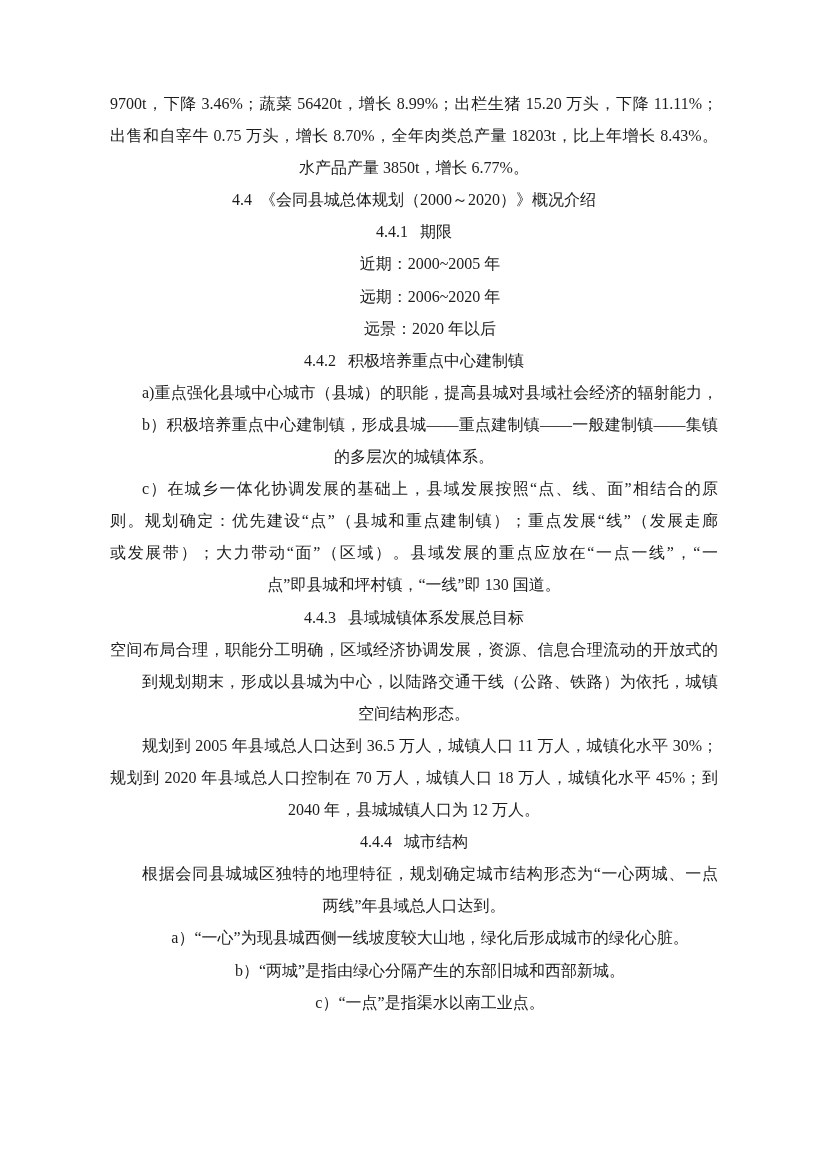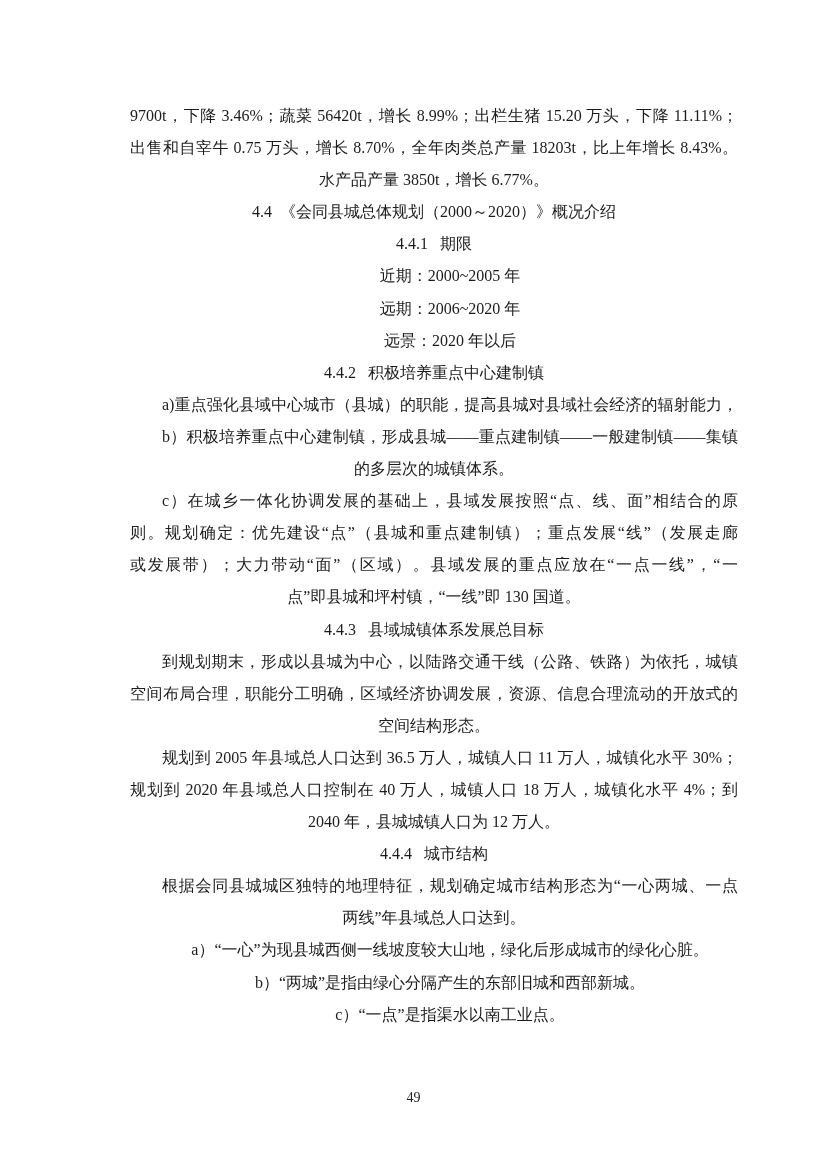--- a/index.html
+++ b/index.html
@@ -12,23 +12,22 @@
     width: 827px;
     height: 1169px;
     background: #ffffff;
     overflow: hidden;
     font-family: "Liberation Serif", "DejaVu Serif", serif;
     color: #1c1c1c;
   }
   .content {
     position: absolute;
     left: 110px;
-    top: 100px;
+    top: 88px;
     width: 608px;
-    margin-left: 20px;
   }
   .line {
     height: 32.1px;
     line-height: 32.1px;
     font-size: 16px;
     white-space: pre-wrap;
     overflow: hidden;
     text-align: center;
   }
   .line.justify {
@@ -66,27 +65,26 @@
       <div class="line indent">远景：2020 年以后</div>
       <div class="line">4.4.2   积极培养重点中心建制镇</div>
       <div class="line justify indent">a)重点强化县域中心城市（县城）的职能，提高县城对县域社会经济的辐射能力，</div>
       <div class="line justify indent">b）积极培养重点中心建制镇，形成县城——重点建制镇——一般建制镇——集镇</div>
       <div class="line">的多层次的城镇体系。</div>
       <div class="line justify indent">c）在城乡一体化协调发展的基础上，县域发展按照“点、线、面”相结合的原</div>
       <div class="line justify">则。规划确定：优先建设“点”（县城和重点建制镇）；重点发展“线”（发展走廊</div>
       <div class="line justify">或发展带）；大力带动“面”（区域）。县域发展的重点应放在“一点一线”，“一</div>
       <div class="line">点”即县城和坪村镇，“一线”即 130 国道。</div>
       <div class="line">4.4.3   县域城镇体系发展总目标</div>
+      <div class="line justify">空间布局合理，职能分工明确，区域经济协调发展，资源、信息合理流动的开放式的</div>
       <div class="line justify indent">到规划期末，形成以县城为中心，以陆路交通干线（公路、铁路）为依托，城镇</div>
-      <div class="line justify">空间布局合理，职能分工明确，区域经济协调发展，资源、信息合理流动的开放式的</div>
       <div class="line">空间结构形态。</div>
       <div class="line justify indent">规划到 2005 年县域总人口达到 36.5 万人，城镇人口 11 万人，城镇化水平 30%；</div>
-      <div class="line justify">规划到 2020 年县域总人口控制在 40 万人，城镇人口 18 万人，城镇化水平 4%；到</div>
+      <div class="line justify">规划到 2020 年县域总人口控制在 70 万人，城镇人口 18 万人，城镇化水平 45%；到</div>
       <div class="line">2040 年，县城城镇人口为 12 万人。</div>
       <div class="line">4.4.4   城市结构</div>
       <div class="line justify indent">根据会同县城城区独特的地理特征，规划确定城市结构形态为“一心两城、一点</div>
       <div class="line">两线”年县域总人口达到。</div>
       <div class="line indent">a）“一心”为现县城西侧一线坡度较大山地，绿化后形成城市的绿化心脏。</div>
       <div class="line indent">b）“两城”是指由绿心分隔产生的东部旧城和西部新城。</div>
       <div class="line indent">c）“一点”是指渠水以南工业点。</div>
     </div>
-  <div class="page-number">49</div>
 </div>
 
 </body></html>

